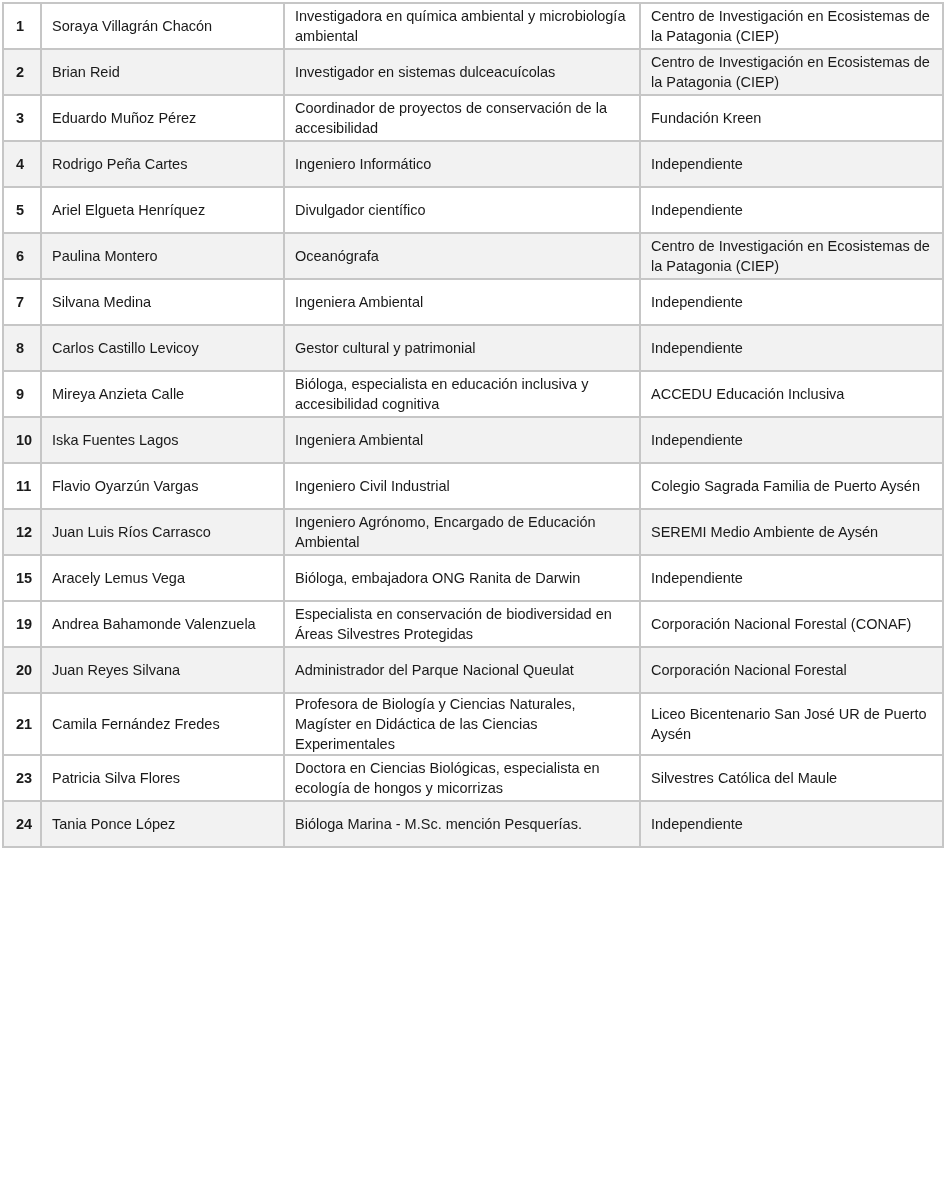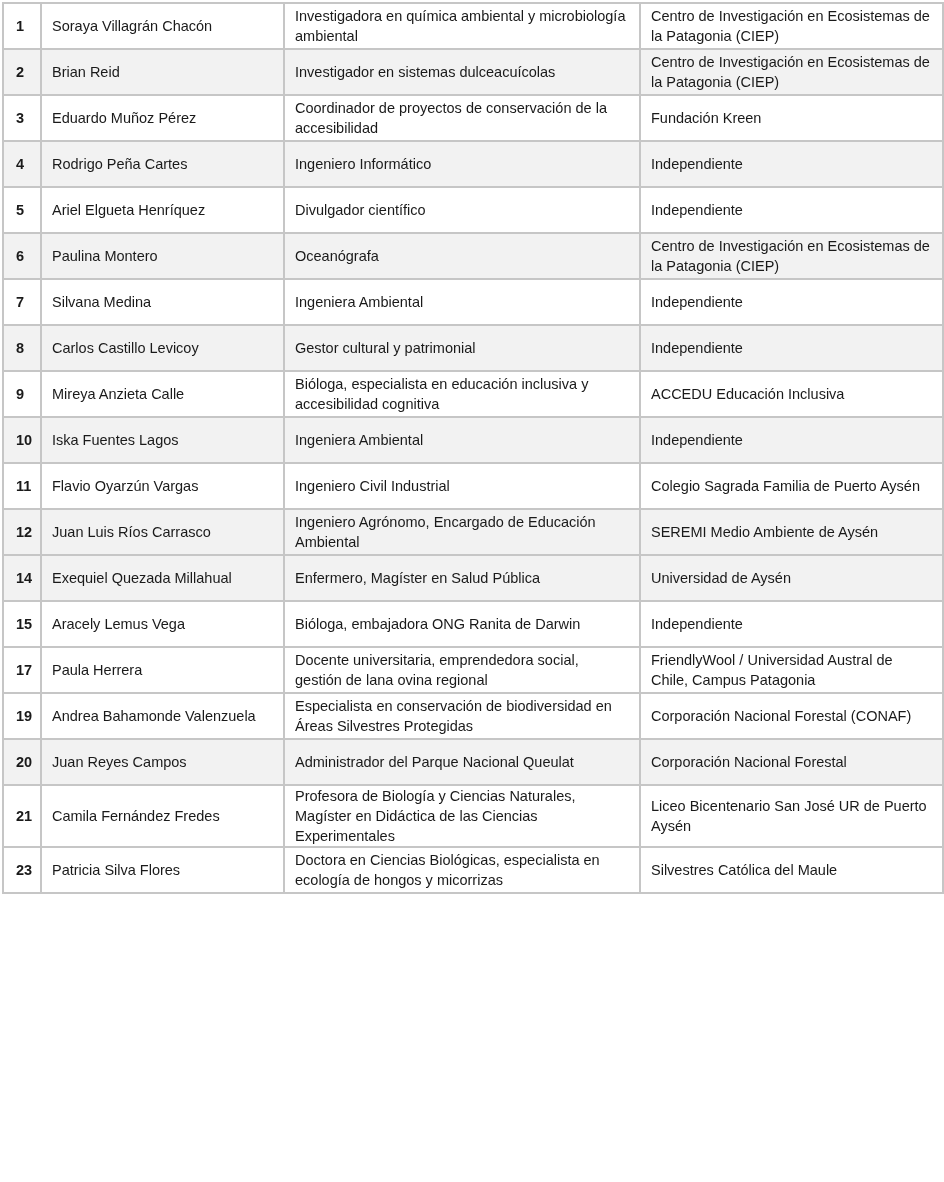--- a/index.html
+++ b/index.html
@@ -104,56 +104,50 @@
         <td>Flavio Oyarzún Vargas</td>
         <td>Ingeniero Civil Industrial</td>
         <td>Colegio Sagrada Familia de Puerto Aysén</td>
       </tr>
       <tr class="alt">
         <td class="num">12</td>
         <td>Juan Luis Ríos Carrasco</td>
         <td>Ingeniero Agrónomo,  Encargado de Educación Ambiental</td>
         <td>SEREMI Medio Ambiente de Aysén</td>
       </tr>
-      <tr class="alt">
-        <td class="num">14</td>
-        <td>Exequiel Quezada Millahual</td>
-        <td>Enfermero, Magíster en Salud Pública</td>
-        <td>Universidad de Aysén</td>
-      </tr>
       <tr>
         <td class="num">15</td>
         <td>Aracely Lemus Vega</td>
         <td>Bióloga, embajadora ONG Ranita de Darwin</td>
         <td>Independiente</td>
-      </tr>
-      <tr>
-        <td class="num">17</td>
-        <td>Paula Herrera</td>
-        <td>Docente universitaria, emprendedora social, gestión de lana ovina regional</td>
-        <td>FriendlyWool / Universidad Austral de Chile, Campus Patagonia</td>
       </tr>
       <tr>
         <td class="num">19</td>
         <td>Andrea Bahamonde Valenzuela</td>
         <td>Especialista en conservación de biodiversidad en Áreas Silvestres Protegidas</td>
         <td>Corporación Nacional Forestal (CONAF)</td>
       </tr>
       <tr class="alt">
         <td class="num">20</td>
-        <td>Juan Reyes Campos</td>
+        <td>Juan Reyes Silvana</td>
         <td>Administrador del Parque Nacional Queulat</td>
         <td>Corporación Nacional Forestal</td>
       </tr>
       <tr class="tall">
         <td class="num">21</td>
         <td>Camila Fernández Fredes</td>
         <td>Profesora de Biología y Ciencias Naturales, Magíster en Didáctica de las Ciencias Experimentales</td>
         <td>Liceo Bicentenario San José UR de Puerto Aysén</td>
       </tr>
       <tr>
         <td class="num">23</td>
         <td>Patricia Silva Flores</td>
         <td>Doctora en Ciencias Biológicas, especialista en ecología de hongos y micorrizas</td>
         <td>Silvestres Católica del Maule</td>
       </tr>
+      <tr class="alt">
+        <td class="num">24</td>
+        <td>Tania Ponce López</td>
+        <td>Bióloga Marina - M.Sc. mención Pesquerías.</td>
+        <td>Independiente</td>
+      </tr>
     </tbody>
 </table>
 
 </body></html>

